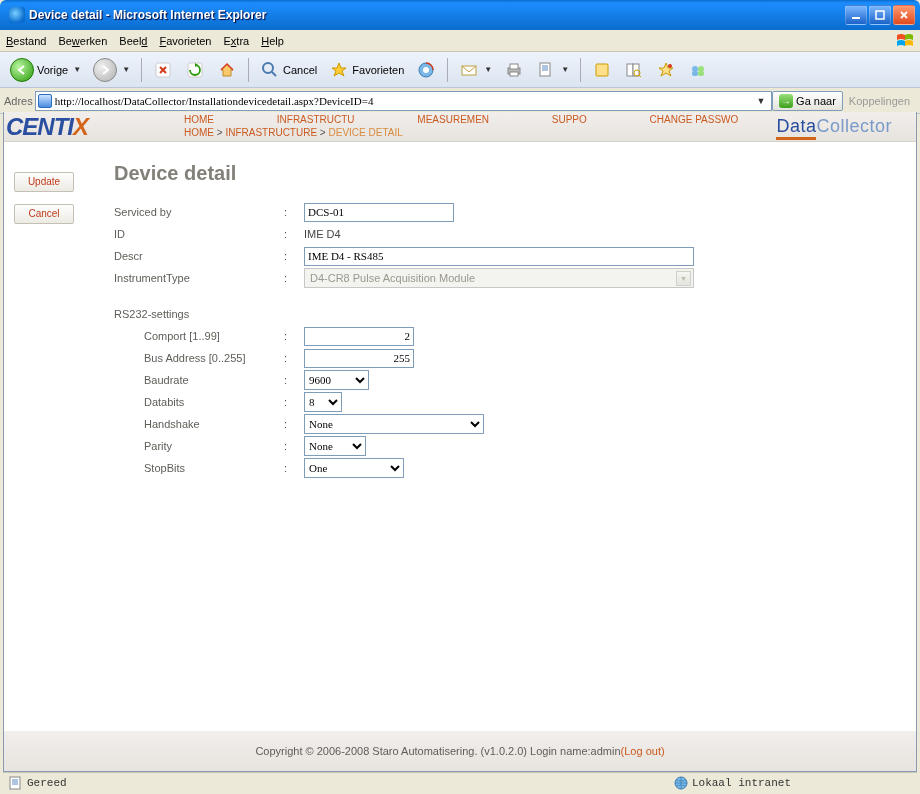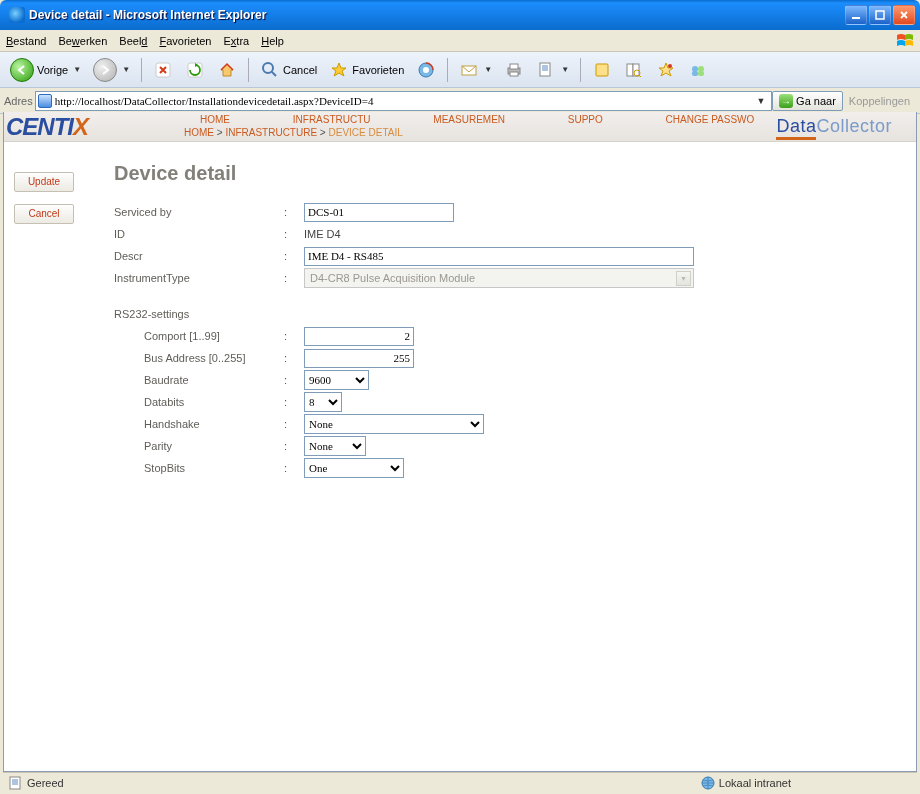--- a/index.html
+++ b/index.html
@@ -127,21 +127,21 @@
     border-bottom: 1px solid #d6d2cc;
     position: relative;
   }
   .logo {
     width: 165px; height: 30px; display:flex; align-items:center; padding-left:2px;
     font-family: Arial; font-weight: bold; font-style: italic;
     font-size: 24px; letter-spacing: -1px;
     color: #2a4ea0;
   }
   .logo .x { color: #d3651a; }
-  .navlinks { position: absolute; left: 196px; top: 2px; font-size: 10px; }
+  .navlinks { position: absolute; left: 180px; top: 2px; font-size: 10px; }
   .navlinks a { color: #ca5a1f; text-decoration: none; margin-right: 60px; font-size: 10px; }
   .breadcrumb { position: absolute; left: 180px; top: 15px; font-size: 10px; color: #555; }
   .breadcrumb a { color: #ca5a1f; text-decoration: none; }
   .breadcrumb .cur { color: #d88b3e; }
   .applogo {
     position: absolute; right: 24px; top: 4px; font-size: 18px; font-family: Arial;
     color: #2a4ea0; letter-spacing: 0.5px;
   }
   .applogo .pre { color: #2a4ea0; border-bottom: 3px solid #d3651a; padding-bottom: 1px; }
   .applogo .suf { color: #7a9bc9; }
@@ -195,20 +195,21 @@
     display: flex; align-items: center; justify-content: center;
     font-size: 11px; color: #5f5d57;
   }
   .appfooter a { color: #ca5a1f; text-decoration: none; }
   
   .statusbar {
     position: absolute; left: 3px; right: 3px; bottom: 2px; height: 20px;
     background: #ece9d8; border-top: 1px solid #cac6b6;
     display: flex; align-items: center; padding: 0 6px; font-size: 11px; color: #333;
     gap: 4px;
+    font-family: Liberation Mono, monospace;
   }
   .statusbar .spacer { flex: 1; }
   .statusbar .zone { display: flex; align-items: center; gap: 4px; margin-right: 120px; }
   .statusbar .zoneicon {
     width: 14px; height: 14px;
   }
 </style>
 </head>
 <body>
 
@@ -506,20 +507,24 @@
       <div class="formrow">
         <div class="flabel indent">StopBits</div>
         <div class="colon">:</div>
         <select style="width:100px">
           <option>One</option>
         </select>
       </div>
     </div>
   </div>
 
+  <div class="appfooter">
+    <span>Copyright © 2006-2008 Staro Automatisering. (v1.0.2.0) Login name:admin </span>
+    <a href="#">(Log out)</a>
+  </div>
 </div>
 
 <div class="statusbar">
   <svg class="zoneicon" viewBox="0 0 14 14">
       <rect x="1" y="1" width="10" height="12" fill="#fff" stroke="#888"></rect>
       <path d="M3 4 h6 M3 6 h6 M3 8 h6" stroke="#5a8ac0"></path>
     </svg>
   <span>Gereed</span>
   <div class="spacer"></div>
   <div class="zone">

